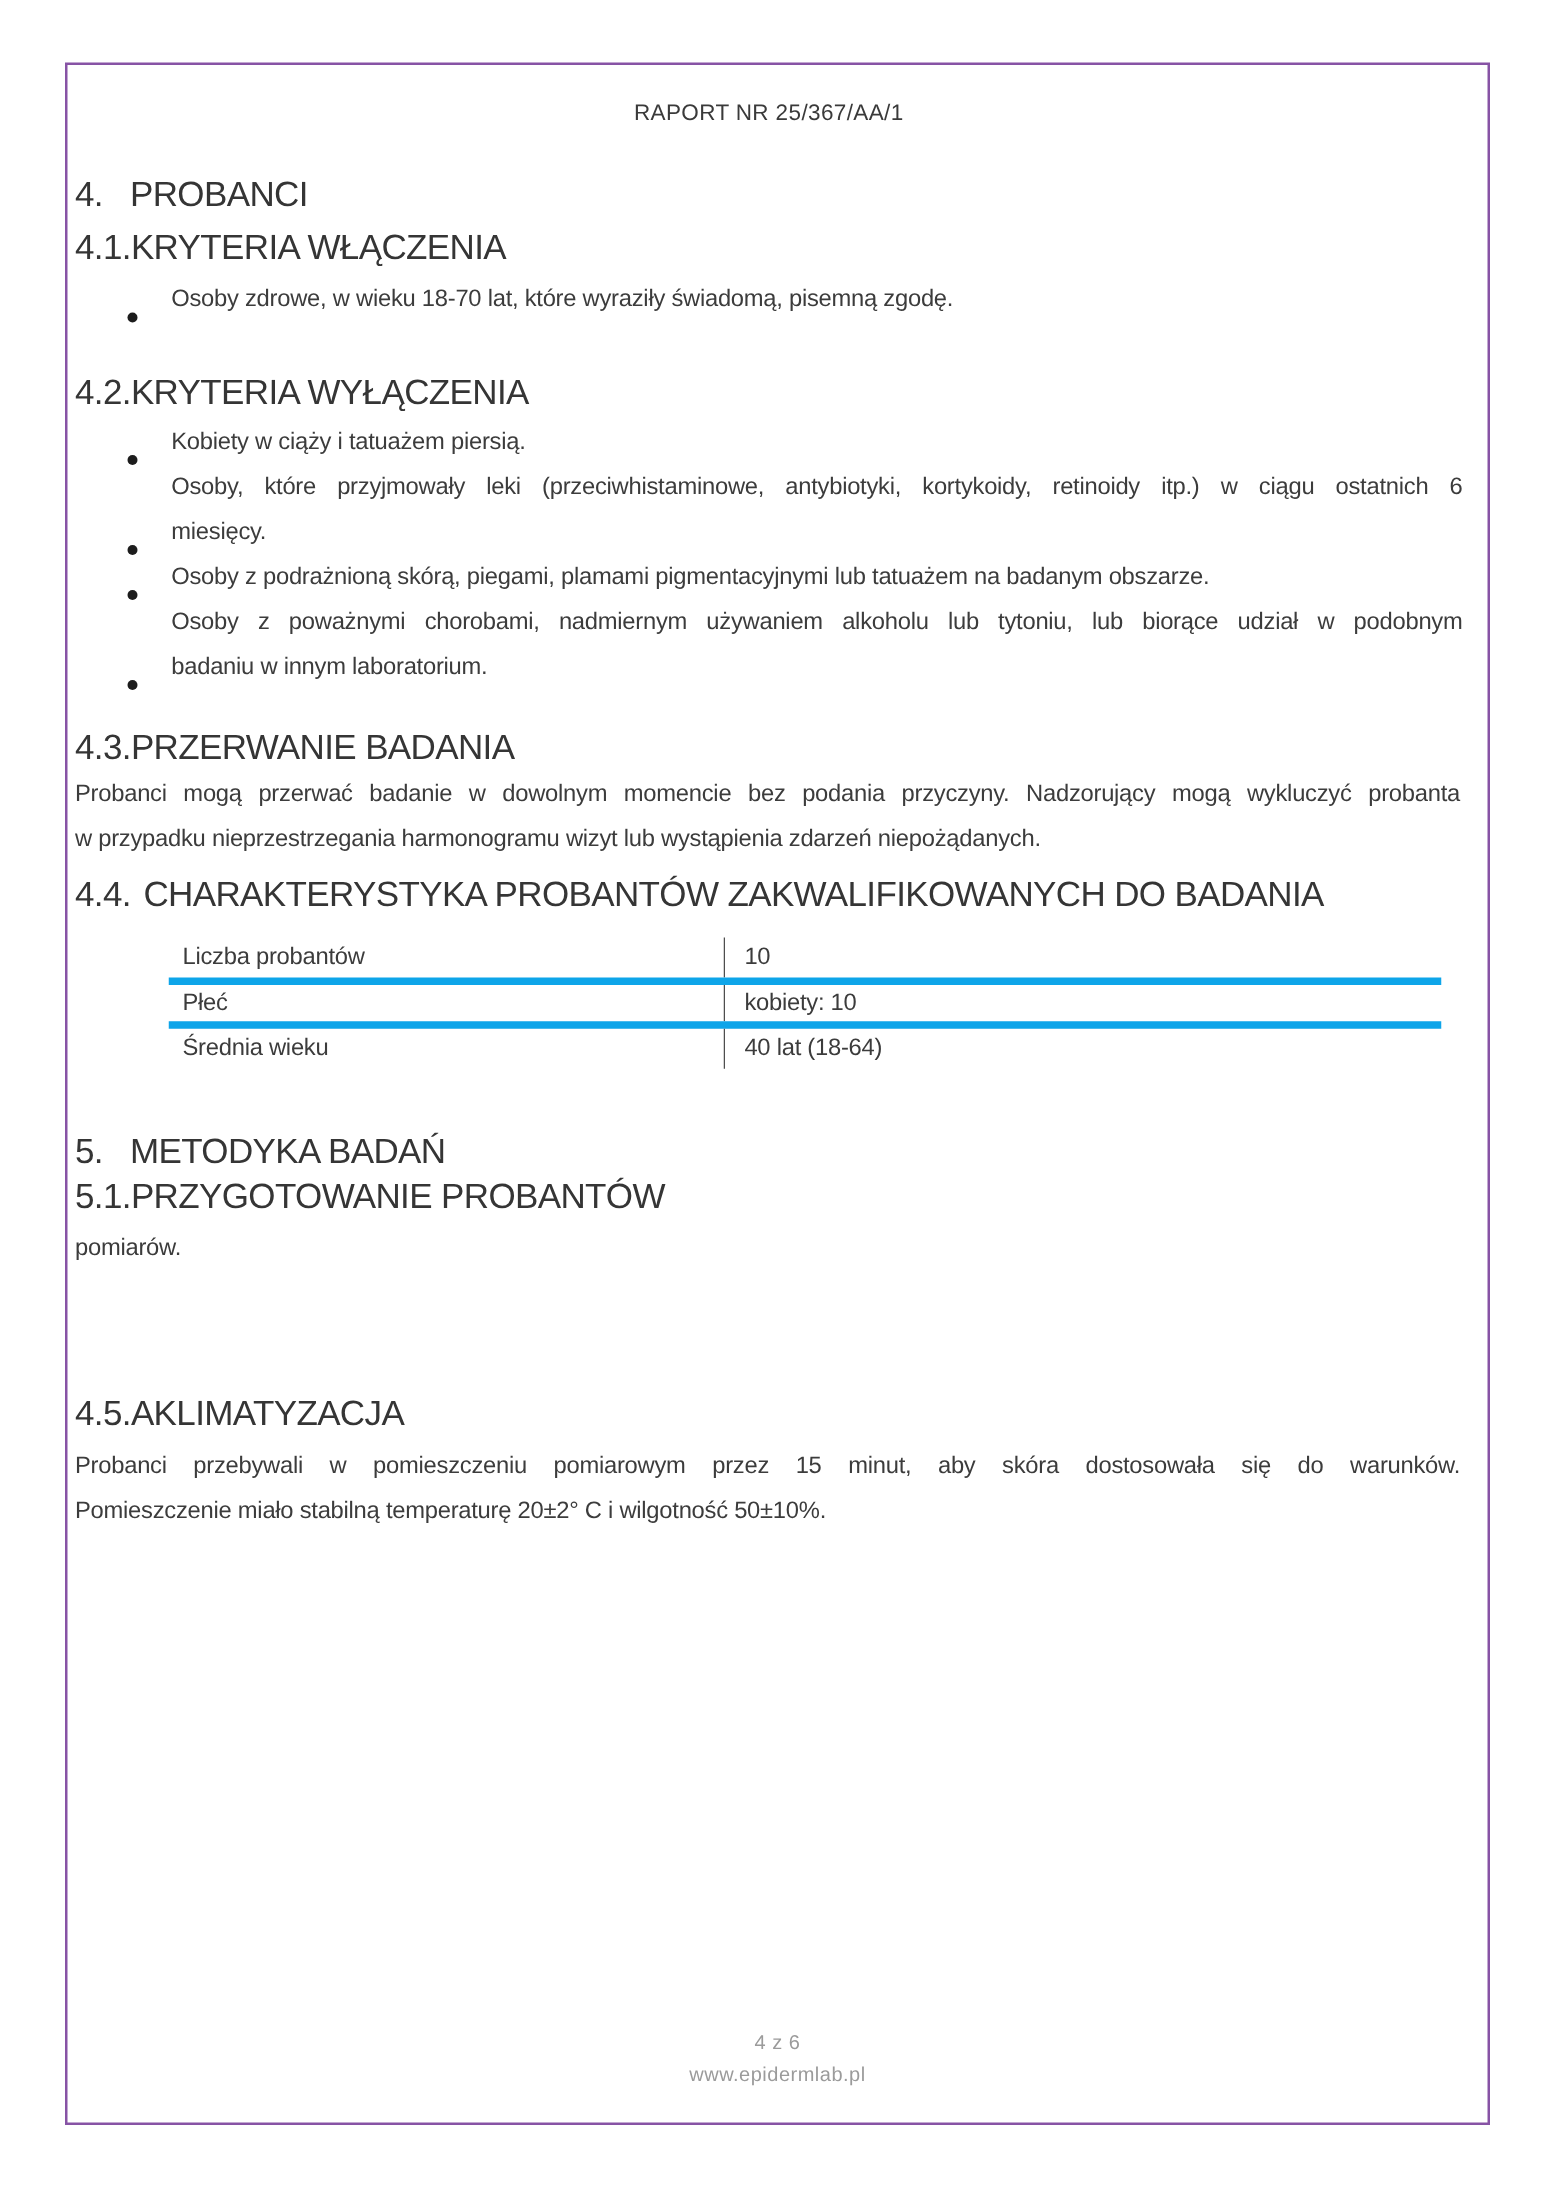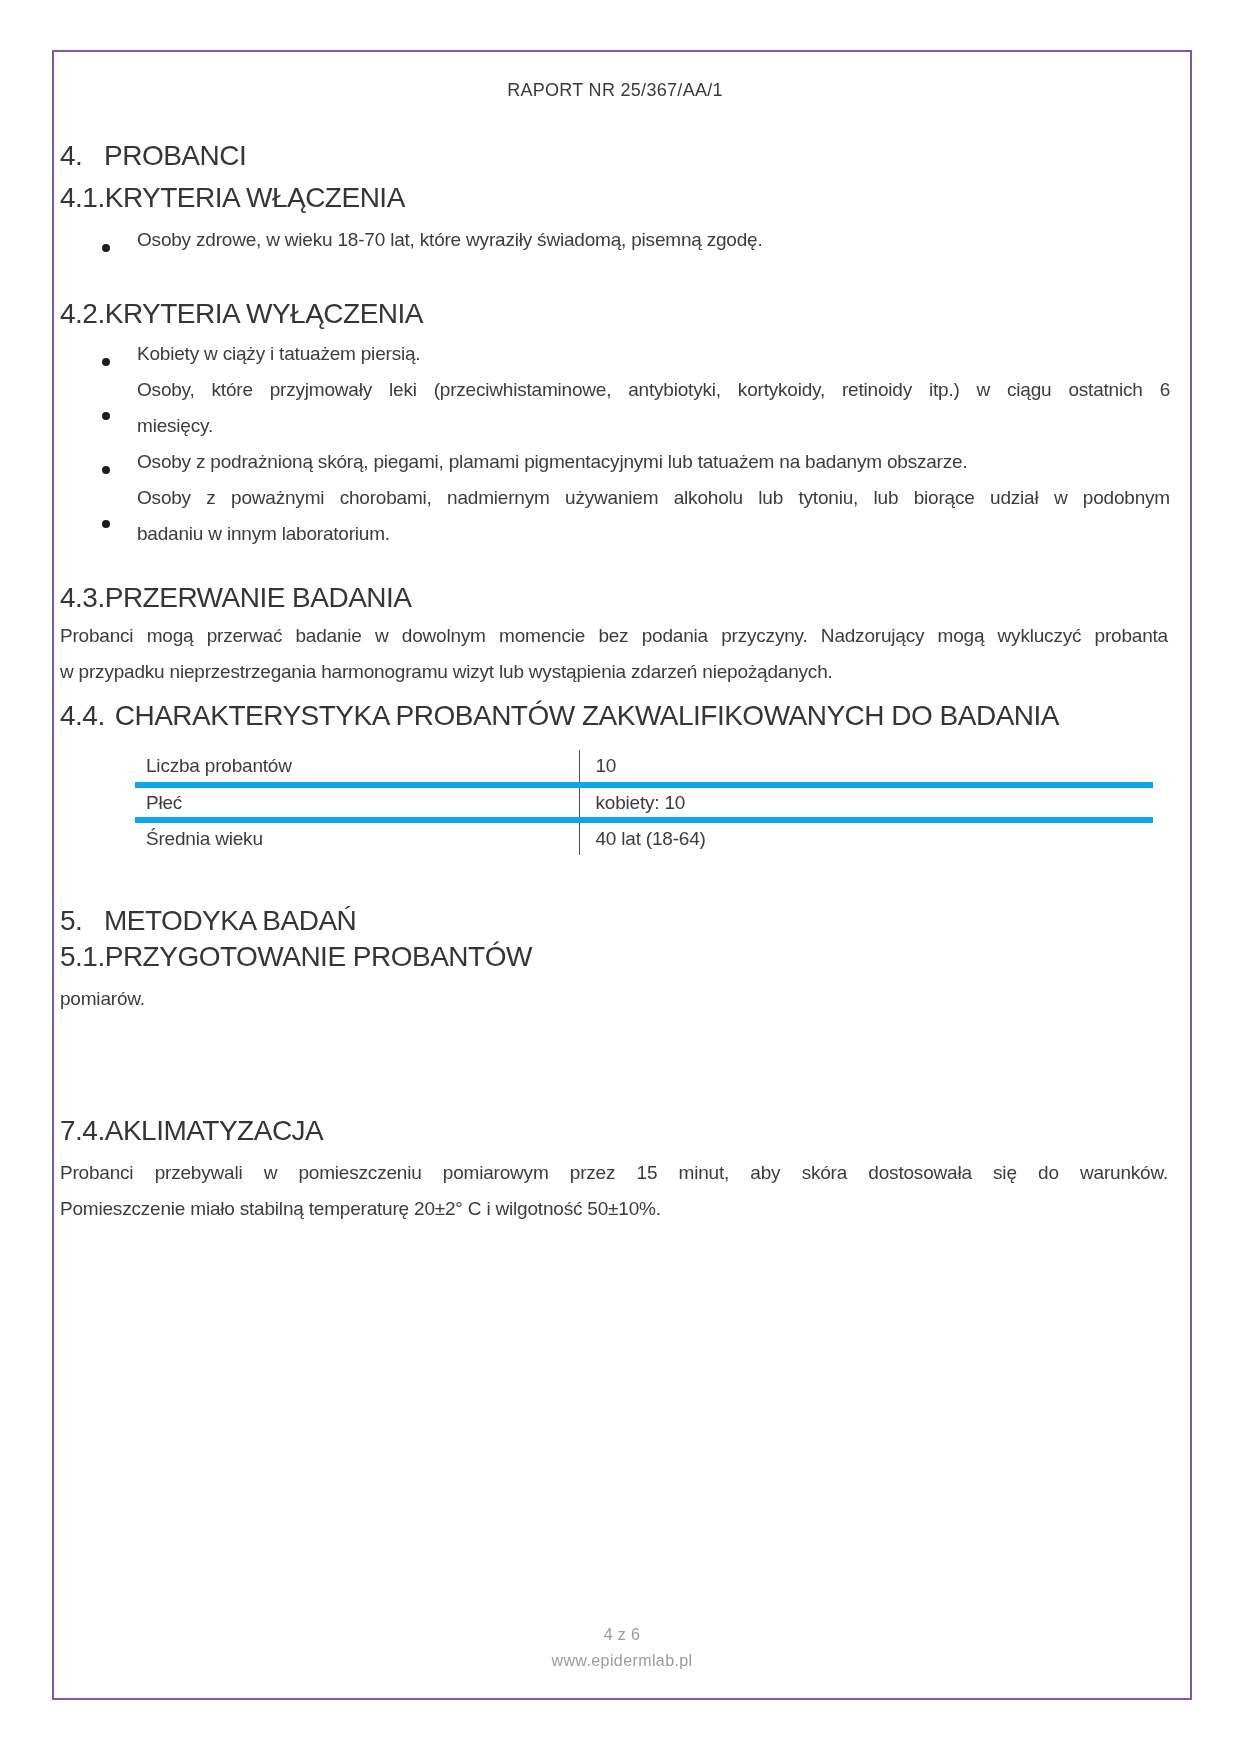--- a/index.html
+++ b/index.html
@@ -56,21 +56,21 @@
   .para { margin-top: 6px; width: 1108px; }
   .para-43 { margin-top: 4px; }
   .para-51 { margin-top: 8px; }
   .para-52 { margin-top: 8px; }
 
   .jline { text-align: justify; text-align-last: justify; }
   .lline { text-align: left; }
 
   .list { margin-top: 8px; }
   .list-42 { margin-top: 6px; }
-  .bullet { display: flex; align-items: center; }
+  .bullet { display: flex; align-items: flex-end; }
   .dotcell {
     width: 77px;
     flex: 0 0 77px;
     display: flex;
     justify-content: flex-start;
     padding-left: 42px;
     padding-top: 15px;
   }
   .dot {
     width: 8px; height: 8px;
@@ -199,21 +199,21 @@
   </table>
 
   <div class="h1 h1-s5"><span class="num-wide">5.</span><span>METODYKA BADAŃ</span></div>
 
   <div class="h2 h2-s51"><span>5.1.</span><span>PRZYGOTOWANIE PROBANTÓW</span></div>
 
   <div class="para para-51 body-text">
     <div class="lline">pomiarów.</div>
   </div>
 
-  <div class="h2 h2-s52"><span>7.4.</span><span>AKLIMATYZACJA</span></div>
+  <div class="h2 h2-s52"><span>4.5.</span><span>AKLIMATYZACJA</span></div>
 
   <div class="para para-52 body-text">
     <div class="jline">Probanci przebywali w pomieszczeniu pomiarowym przez 15 minut, aby skóra dostosowała się do warunków.</div>
     <div class="lline">Pomieszczenie miało stabilną temperaturę 20±2° C i wilgotność 50±10%.</div>
   </div>
 
   <div class="footer">
     <div>4 z 6</div>
     <div>www.epidermlab.pl</div>
   </div>

